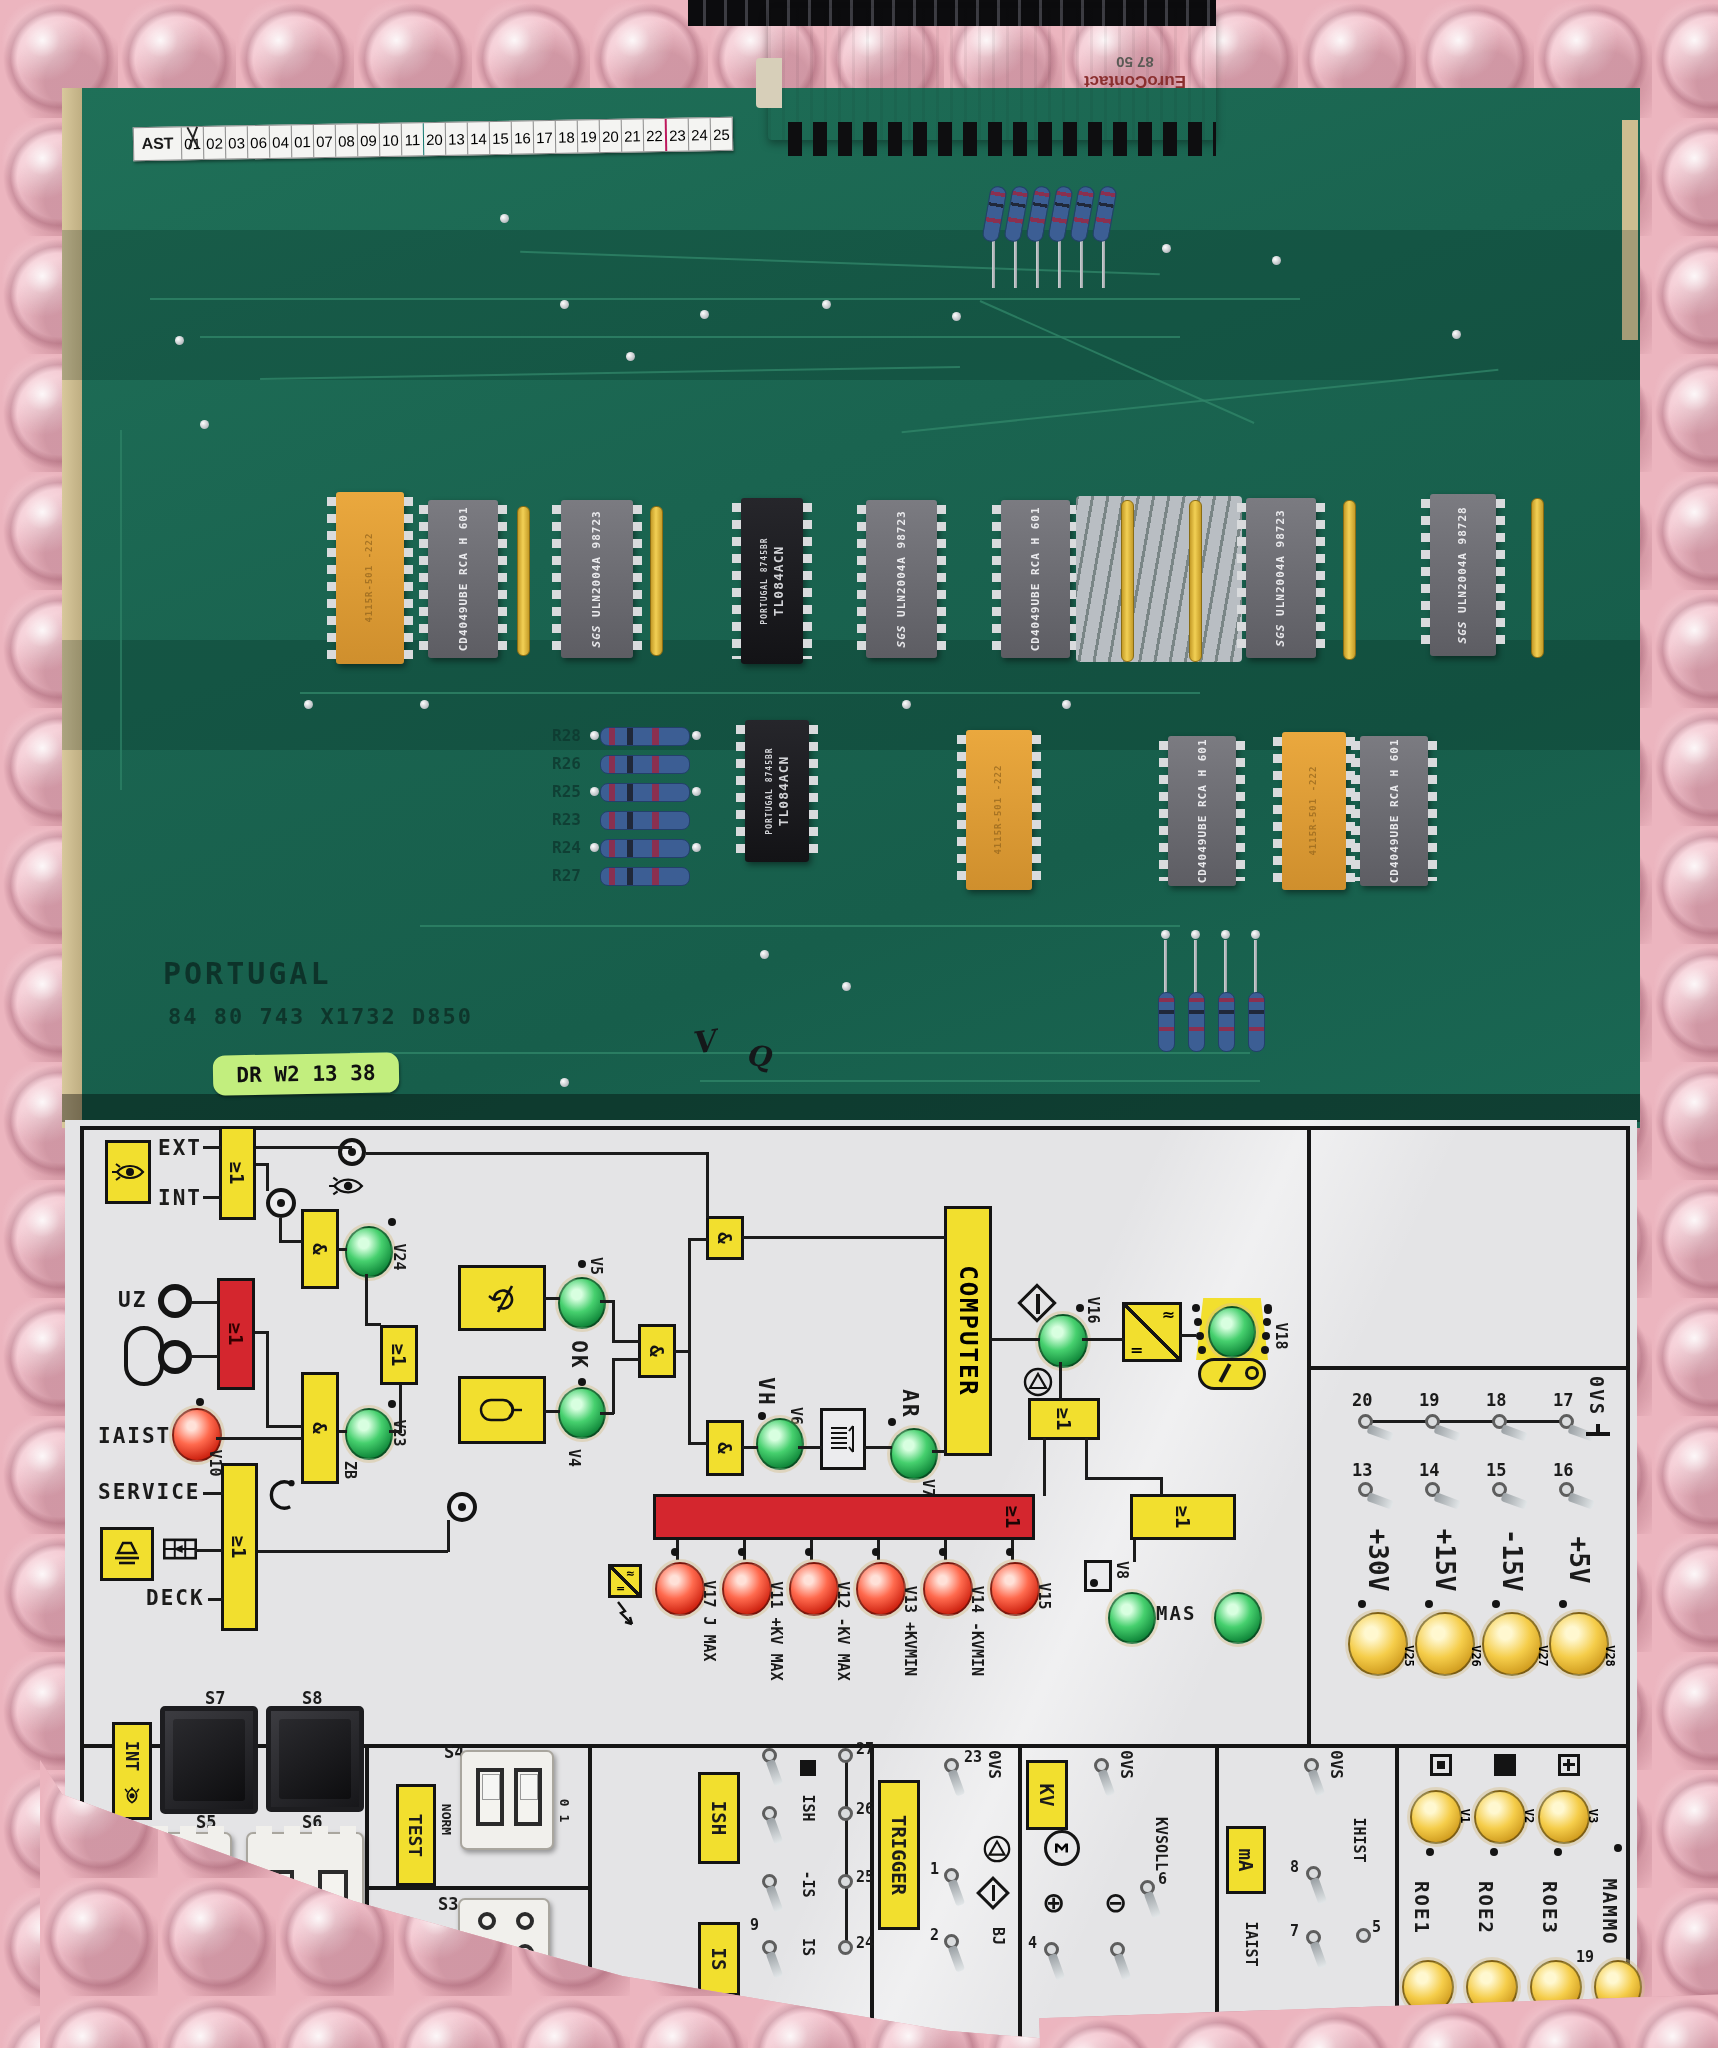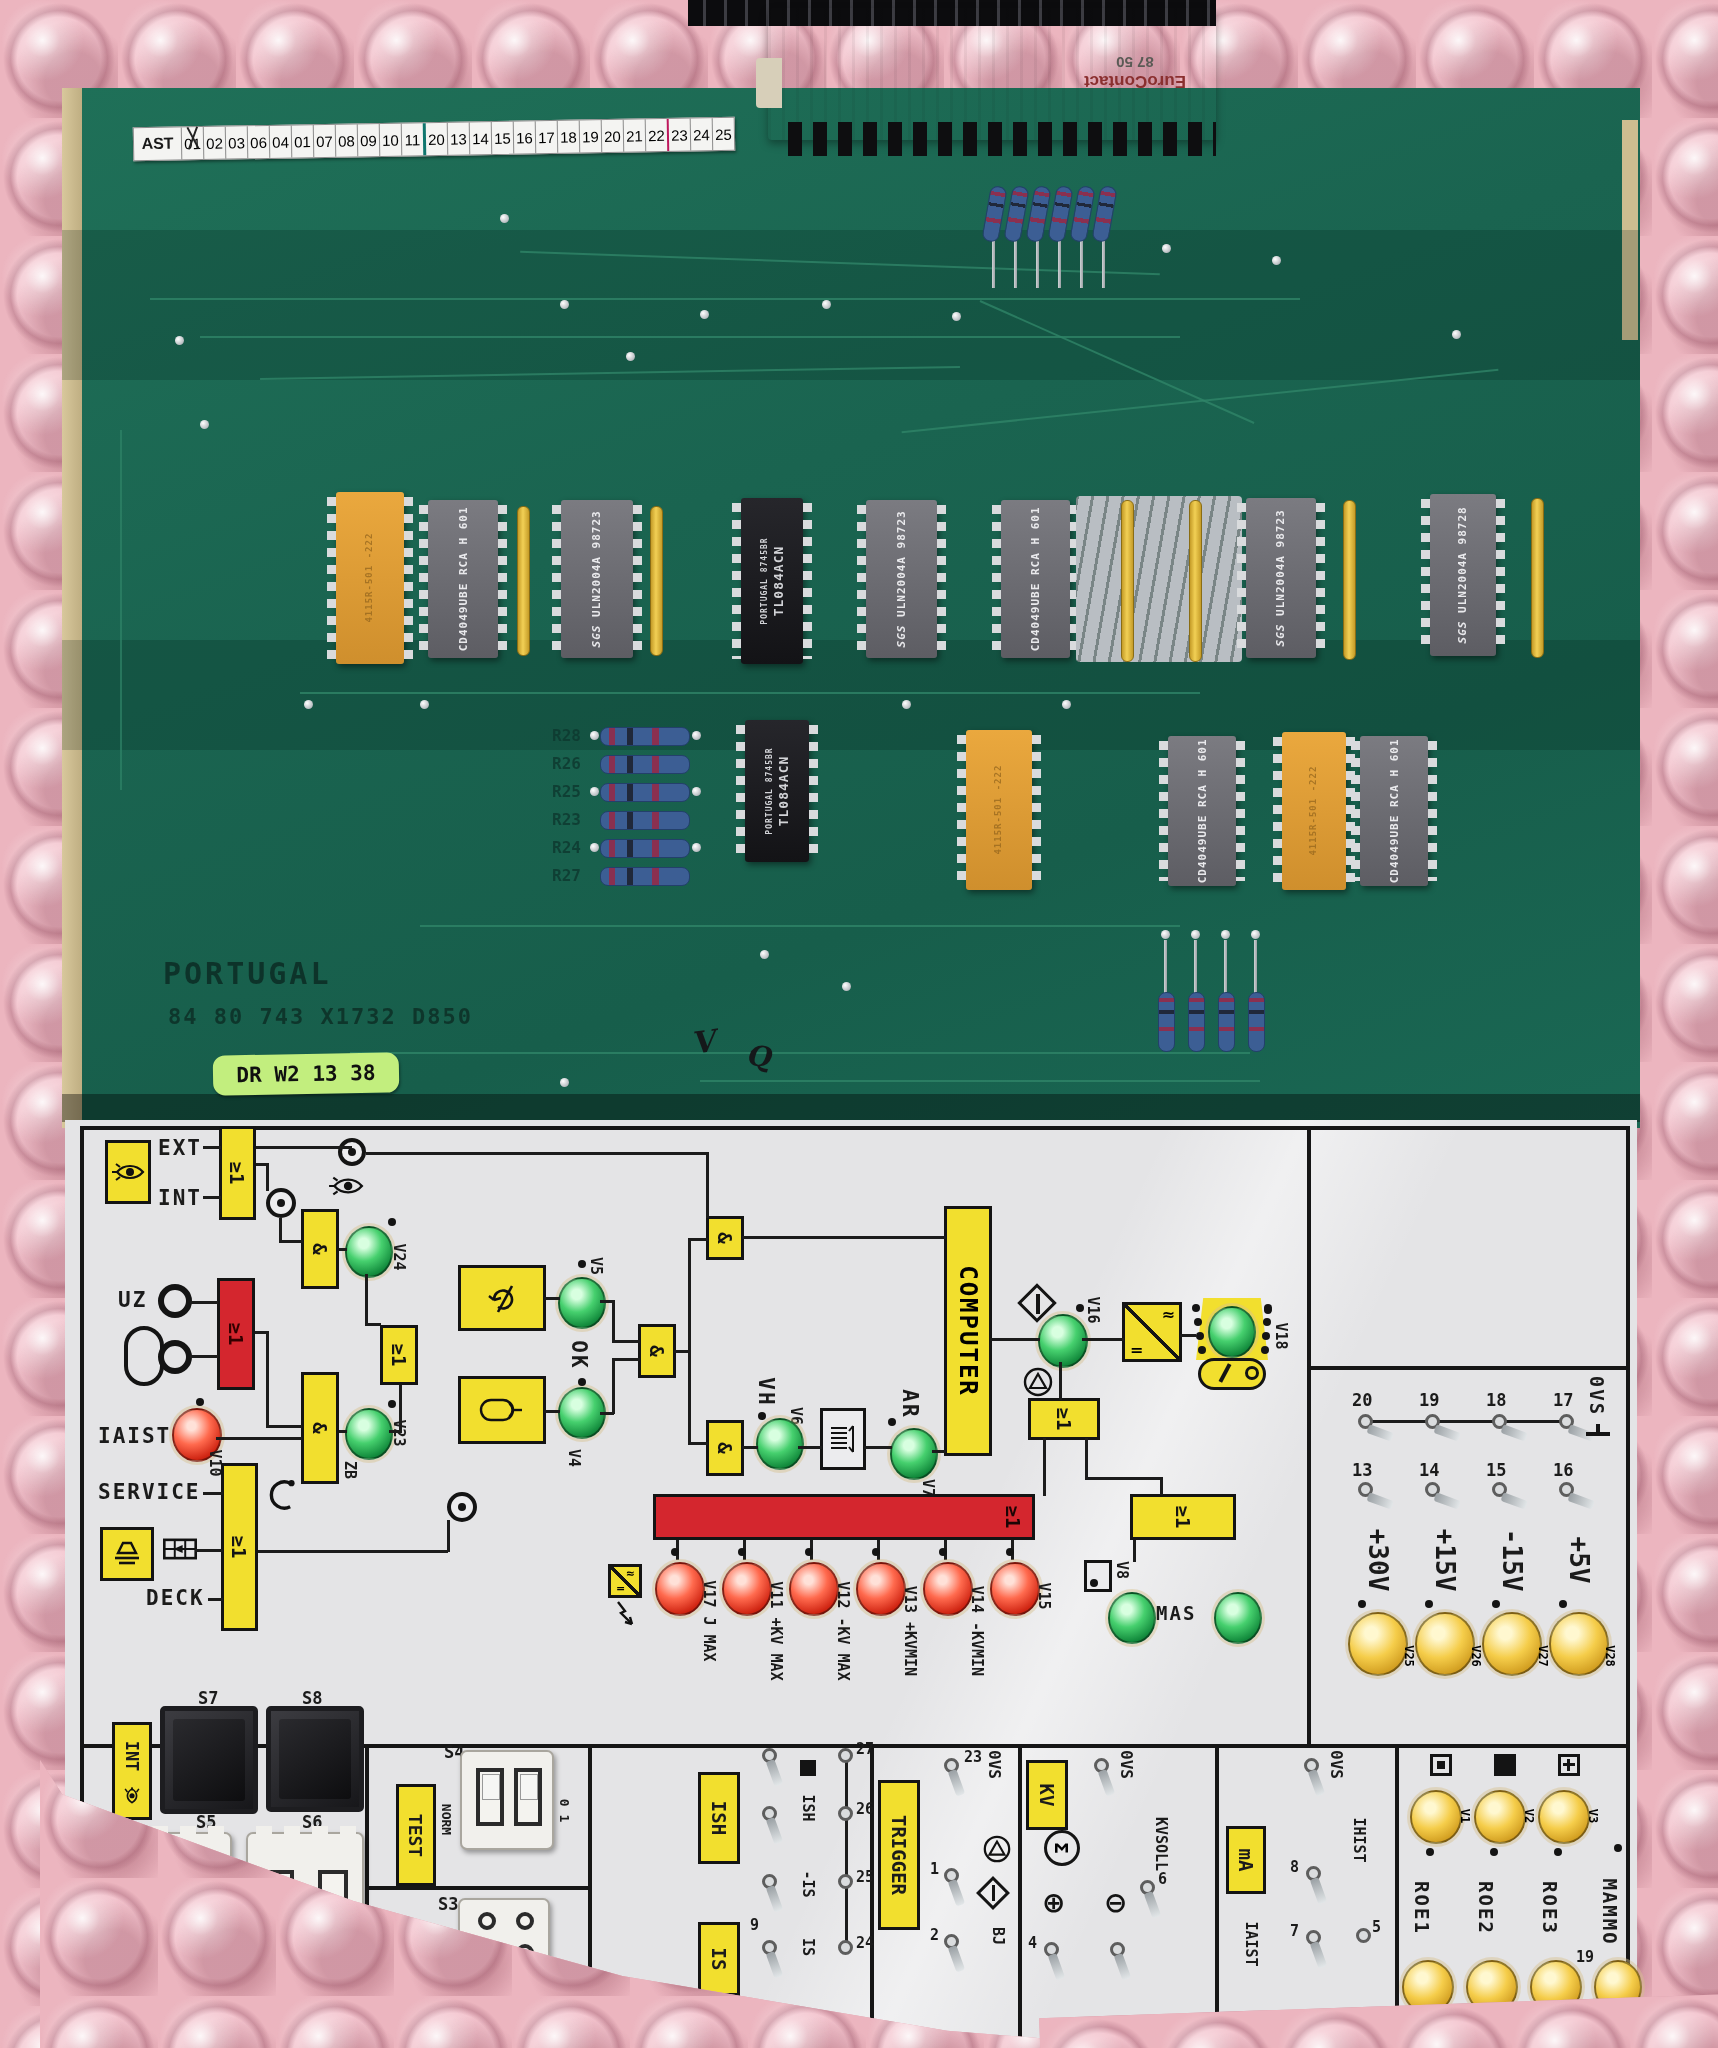--- a/index.html
+++ b/index.html
@@ -115,21 +115,21 @@
     <span style="width:21px;border-right:1px solid #8a8a8a;font:15px 'Liberation Sans',sans-serif;display:flex;align-items:center;justify-content:center">01</span>
     <span style="width:21px;border-right:1px solid #8a8a8a;font:15px 'Liberation Sans',sans-serif;display:flex;align-items:center;justify-content:center">02</span>
     <span style="width:21px;border-right:1px solid #8a8a8a;font:15px 'Liberation Sans',sans-serif;display:flex;align-items:center;justify-content:center">03</span>
     <span style="width:21px;border-right:1px solid #8a8a8a;font:15px 'Liberation Sans',sans-serif;display:flex;align-items:center;justify-content:center">06</span>
     <span style="width:21px;border-right:1px solid #8a8a8a;font:15px 'Liberation Sans',sans-serif;display:flex;align-items:center;justify-content:center">04</span>
     <span style="width:21px;border-right:1px solid #8a8a8a;font:15px 'Liberation Sans',sans-serif;display:flex;align-items:center;justify-content:center">01</span>
     <span style="width:21px;border-right:1px solid #8a8a8a;font:15px 'Liberation Sans',sans-serif;display:flex;align-items:center;justify-content:center">07</span>
     <span style="width:21px;border-right:1px solid #8a8a8a;font:15px 'Liberation Sans',sans-serif;display:flex;align-items:center;justify-content:center">08</span>
     <span style="width:21px;border-right:1px solid #8a8a8a;font:15px 'Liberation Sans',sans-serif;display:flex;align-items:center;justify-content:center">09</span>
     <span style="width:21px;border-right:1px solid #8a8a8a;font:15px 'Liberation Sans',sans-serif;display:flex;align-items:center;justify-content:center">10</span>
-    <span style="width:21px;border-right:3px solid #0f766e;font:15px 'Liberation Sans',sans-serif;display:flex;align-items:center;justify-content:center">11</span>
+    <span style="width:21px;border-right:1px solid #0f766e;font:15px 'Liberation Sans',sans-serif;display:flex;align-items:center;justify-content:center">11</span>
     <span style="width:21px;border-right:1px solid #8a8a8a;font:15px 'Liberation Sans',sans-serif;display:flex;align-items:center;justify-content:center">20</span>
     <span style="width:21px;border-right:1px solid #8a8a8a;font:15px 'Liberation Sans',sans-serif;display:flex;align-items:center;justify-content:center">13</span>
     <span style="width:21px;border-right:1px solid #8a8a8a;font:15px 'Liberation Sans',sans-serif;display:flex;align-items:center;justify-content:center">14</span>
     <span style="width:21px;border-right:1px solid #8a8a8a;font:15px 'Liberation Sans',sans-serif;display:flex;align-items:center;justify-content:center">15</span>
     <span style="width:21px;border-right:1px solid #8a8a8a;font:15px 'Liberation Sans',sans-serif;display:flex;align-items:center;justify-content:center">16</span>
     <span style="width:21px;border-right:1px solid #8a8a8a;font:15px 'Liberation Sans',sans-serif;display:flex;align-items:center;justify-content:center">17</span>
     <span style="width:21px;border-right:1px solid #8a8a8a;font:15px 'Liberation Sans',sans-serif;display:flex;align-items:center;justify-content:center">18</span>
     <span style="width:21px;border-right:1px solid #8a8a8a;font:15px 'Liberation Sans',sans-serif;display:flex;align-items:center;justify-content:center">19</span>
     <span style="width:21px;border-right:1px solid #8a8a8a;font:15px 'Liberation Sans',sans-serif;display:flex;align-items:center;justify-content:center">20</span>
     <span style="width:21px;border-right:1px solid #8a8a8a;font:15px 'Liberation Sans',sans-serif;display:flex;align-items:center;justify-content:center">21</span>
@@ -643,21 +643,21 @@
   <div class="abs vt" style="left:1469px;top:1638px;width:14px;height:36px">
       <span style="font:700 12px 'DejaVu Sans Mono',monospace;transform:rotate(90deg)">V26</span>
     </div>
   <div class="abs vt" style="left:1536px;top:1638px;width:14px;height:36px">
       <span style="font:700 12px 'DejaVu Sans Mono',monospace;transform:rotate(90deg)">V27</span>
     </div>
   <div class="abs vt" style="left:1603px;top:1638px;width:14px;height:36px">
       <span style="font:700 12px 'DejaVu Sans Mono',monospace;transform:rotate(90deg)">V28</span>
     </div>
 
-  <div class="abs num" style="left:198px;top:1688px">S7</div>
+  <div class="abs num" style="left:205px;top:1688px">S7</div>
   <div class="abs num" style="left:302px;top:1688px">S8</div>
   <div class="abs ybox" style="left:112px;top:1722px;width:40px;height:98px;flex-direction:column;gap:4px">
     <span class="vt" style="height:44px">
         <span class="st" style="font-size:17px;transform:rotate(90deg)">INT</span>
       </span>
     <svg width="22" height="26" viewBox="0 0 22 34" style="transform:rotate(90deg)">
         <path d="M3 17 C8 9 16 9 21 17 C16 25 8 25 3 17 Z" fill="none" stroke="#111" stroke-width="2.2"></path>
         <circle cx="12" cy="17" r="3.4" fill="#111"></circle>
         <path d="M3 8 L7 11 M1 17 L5 17 M3 26 L7 23" stroke="#111" stroke-width="2"></path>
       </svg>

